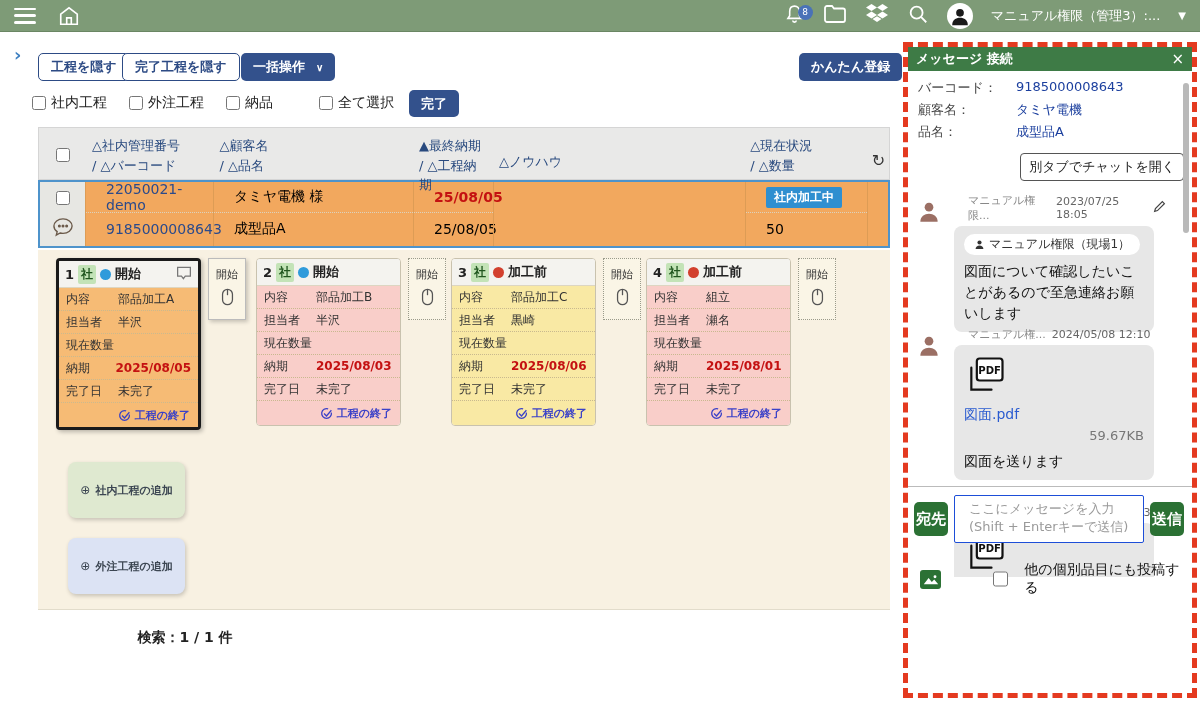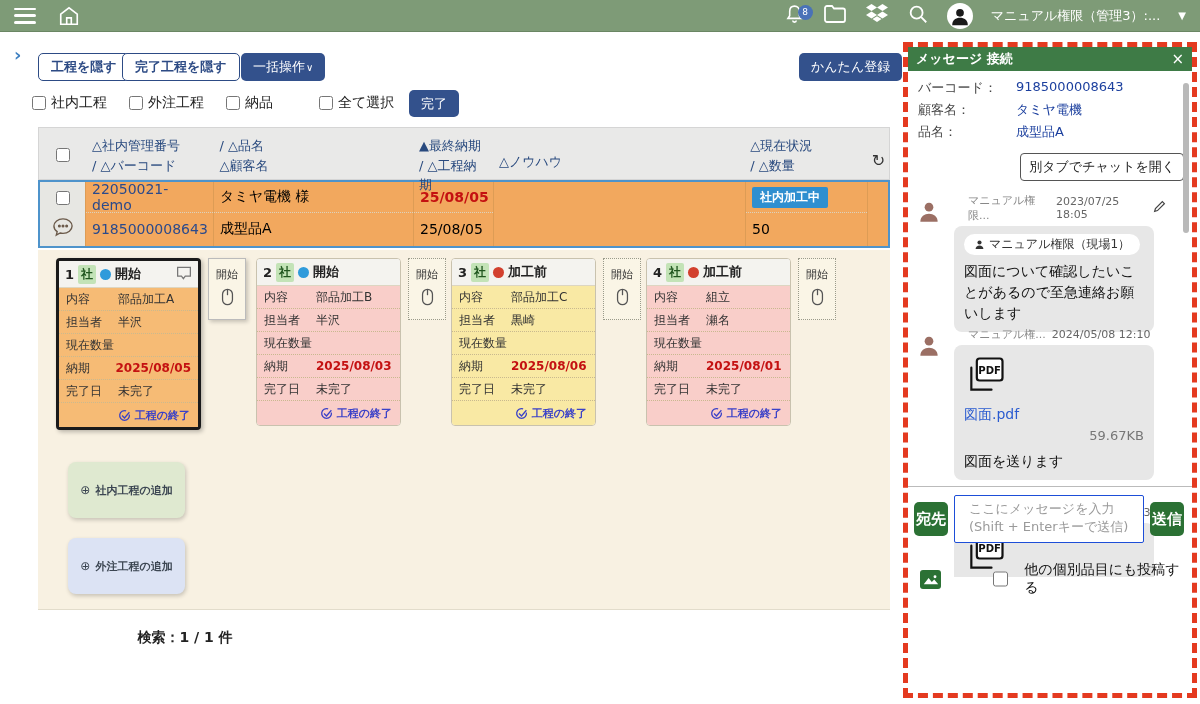--- a/index.html
+++ b/index.html
@@ -18,40 +18,40 @@
     border-radius:50%; color:#fff; font-size:9px; display:flex; align-items:center; justify-content:center; }
   .avatar-circle { width:26px; height:26px; border-radius:50%; background:#fff; display:flex; align-items:center; justify-content:center; overflow:hidden; }
   .user-label { color:#fff; font-size:13px; }
   .caret { color:#fff; font-size:10px; }
 
   
   .chevron-open { position:absolute; left:14px; top:44px; color:#3D7FC1; font-size:18px; font-weight:bold; cursor:pointer; }
   .btn-outline { position:absolute; height:28px; background:#fff; border:1.5px solid #2D4B85; border-radius:5px;
     color:#2D4B85; font-size:13px; font-weight:bold; padding:0 12px; display:flex; align-items:center; cursor:pointer; }
   .btn-navy { position:absolute; height:28px; background:#33518C; border:none; border-radius:5px;
-    color:#fff; font-size:13px; font-weight:normal; padding:0 12px; display:flex; align-items:center; gap:1px; cursor:pointer; }
+    color:#fff; font-size:13px; font-weight:bold; padding:0 12px; display:flex; align-items:center; gap:11px; cursor:pointer; }
 
   
   .filters { position:absolute; left:32px; top:94px; display:flex; align-items:flex-end; font-size:14px; color:#222; }
   .filters label { display:flex; align-items:center; gap:5px; margin-right:22px; }
   .filters input { width:14px; height:14px; }
   .gap-big { margin-left:24px; }
 
   
   #table { position:absolute; left:38px; top:127px; width:852px; }
   .thead { display:flex; background:#E9E9E8; border:1px solid #d5d5d5; height:53px; color:#28497E; font-size:13px; }
   .th { padding:8px 4px 6px 6px; line-height:1.5; }
   .th.c0 { width:47px; display:flex; align-items:center; justify-content:center; }
   .th.c1 { width:128px; } .th.c2 { width:200px; } .th.c3 { width:80px; }
   .th.c4 { width:252px; display:flex; align-items:flex-end; padding-bottom:8px; }
   .th.c5 { width:122px; } .th.c6 { width:23px; display:flex; align-items:flex-end; justify-content:center; padding-bottom:6px; }
   .refresh { color:#333; font-size:16px; cursor:pointer; }
   .trow { display:flex; height:68px; background:#F2A85E; border:2.5px solid #4E93CB; font-size:14px; }
   .td { display:flex; flex-direction:column; }
-  .td .l1, .td .l2 { height:31px; display:flex; align-items:center; padding:0 6px; }
+  .td .l1, .td .l2 { height:31px; display:flex; align-items:center; padding:0 20px; }
   .td .l1 { border-bottom:1px dotted #dcd2bd; }
   .td.c0 { width:45px; background:#E7E7E3; align-items:center; }
   .td.c0 .l1,.td.c0 .l2 { border:none; justify-content:center; padding:0; }
   .td.c1 { width:128px; border-left:1px solid #dd9c55; }
   .td.c2 { width:200px; border-left:1px solid #dd9c55; }
   .td.c3 { width:80px; border-left:1px solid #dd9c55; }
   .td.c4 { width:252px; border-left:1px solid #dd9c55; }
   .td.c5 { width:122px; border-left:1px solid #dd9c55; }
   .td.c6 { width:20px; border-left:1px solid #dd9c55; }
   .navy-text { color:#2B4A8B; }
@@ -209,22 +209,22 @@
 <div id="table">
   <div class="thead">
     <div class="th c0">
         <input type="checkbox" style="width: 14px; height: 14px;">
       </div>
     <div class="th c1">
         <div>△社内管理番号</div>
         <div>/ △バーコード</div>
       </div>
     <div class="th c2">
+        <div>△顧客名</div>
         <div>/ △品名</div>
-        <div>△顧客名</div>
       </div>
     <div class="th c3">
         <div>▲最終納期</div>
         <div>/ △工程納期</div>
       </div>
     <div class="th c4">
         <div>△ノウハウ</div>
       </div>
     <div class="th c5">
         <div>△現在状況</div>

